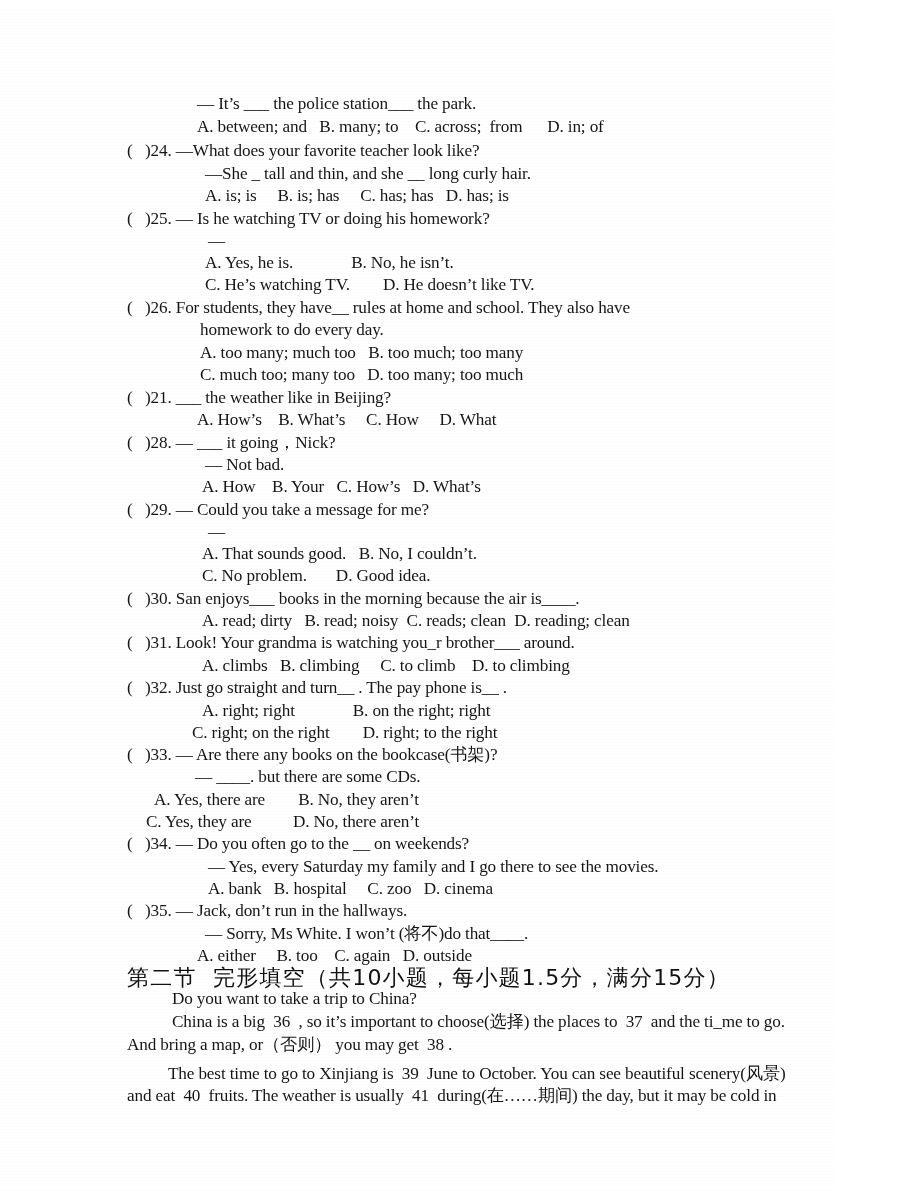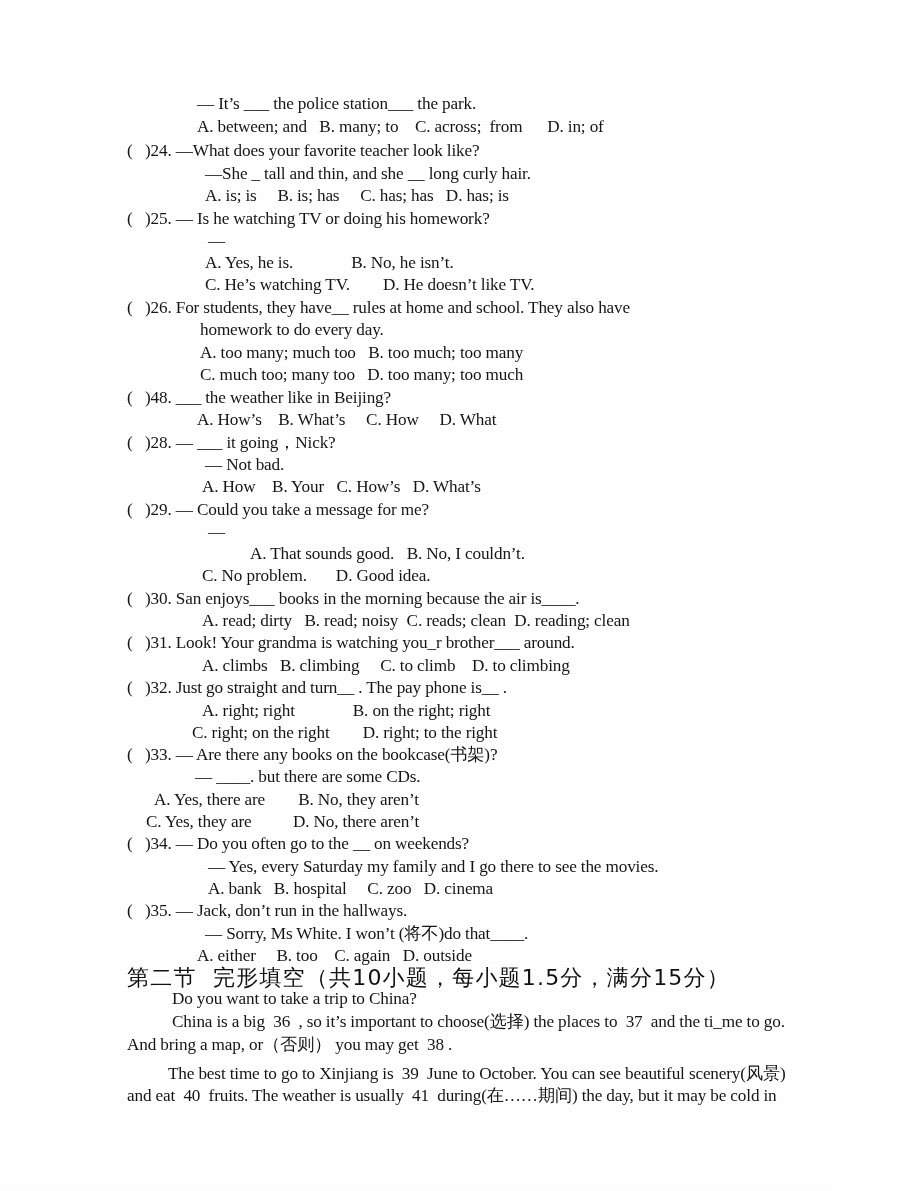--- a/index.html
+++ b/index.html
@@ -61,28 +61,28 @@
       <div class="ln" style="left: 205px; top: 155px;">—She _ tall and thin, and she __ long curly hair.</div>
       <div class="ln" style="left: 205px; top: 177px;">A. is; is     B. is; has     C. has; has   D. has; is</div>
       <div class="ln" style="left: 127px; top: 200px;">(   )25. — Is he watching TV or doing his homework?</div>
       <div class="ln" style="left: 208px; top: 222px;">—</div>
       <div class="ln" style="left: 205px; top: 244px;">A. Yes, he is.              B. No, he isn’t.</div>
       <div class="ln" style="left: 205px; top: 266px; font-family: Liberation Serif, serif;">C. He’s watching TV.        D. He doesn’t like TV.</div>
       <div class="ln" style="left: 127px; top: 289px;">(   )26. For students, they have__ rules at home and school. They also have</div>
       <div class="ln" style="left: 200px; top: 311px;">homework to do every day.</div>
       <div class="ln" style="left: 200px; top: 334px;">A. too many; much too   B. too much; too many</div>
       <div class="ln" style="left: 200px; top: 356px;">C. much too; many too   D. too many; too much</div>
-      <div class="ln" style="left: 127px; top: 379px;">(   )48. ___ the weather like in Beijing?</div>
+      <div class="ln" style="left: 127px; top: 379px;">(   )21. ___ the weather like in Beijing?</div>
       <div class="ln" style="left: 197px; top: 401px;">A. How’s    B. What’s     C. How     D. What</div>
       <div class="ln" style="left: 127px; top: 424px;">(   )28. — ___ it going，Nick?</div>
       <div class="ln" style="left: 205px; top: 446px;">— Not bad.</div>
       <div class="ln" style="left: 202px; top: 468px;">A. How    B. Your   C. How’s   D. What’s</div>
       <div class="ln" style="left: 127px; top: 491px;">(   )29. — Could you take a message for me?</div>
       <div class="ln" style="left: 208px; top: 513px;">—</div>
-      <div class="ln" style="left: 202px; top: 535px; margin-left: 48px;">A. That sounds good.   B. No, I couldn’t.</div>
+      <div class="ln" style="left: 202px; top: 535px;">A. That sounds good.   B. No, I couldn’t.</div>
       <div class="ln" style="left: 202px; top: 557px;">C. No problem.       D. Good idea.</div>
       <div class="ln" style="left: 127px; top: 580px;">(   )30. San enjoys___ books in the morning because the air is____.</div>
       <div class="ln" style="left: 202px; top: 602px;">A. read; dirty   B. read; noisy  C. reads; clean  D. reading; clean</div>
       <div class="ln" style="left: 127px; top: 624px;">(   )31. Look! Your grandma is watching you_r brother___ around.</div>
       <div class="ln" style="left: 202px; top: 647px; text-align: center;">A. climbs   B. climbing     C. to climb    D. to climbing</div>
       <div class="ln" style="left: 127px; top: 669px;">(   )32. Just go straight and turn__ . The pay phone is__ .</div>
       <div class="ln" style="left: 202px; top: 692px;">A. right; right              B. on the right; right</div>
       <div class="ln" style="left: 192px; top: 714px;">C. right; on the right        D. right; to the right</div>
       <div class="ln" style="left: 127px; top: 736px;">(   )33. — Are there any books on the bookcase(书架)?</div>
       <div class="ln" style="left: 195px; top: 758px;">— ____. but there are some CDs.</div>

